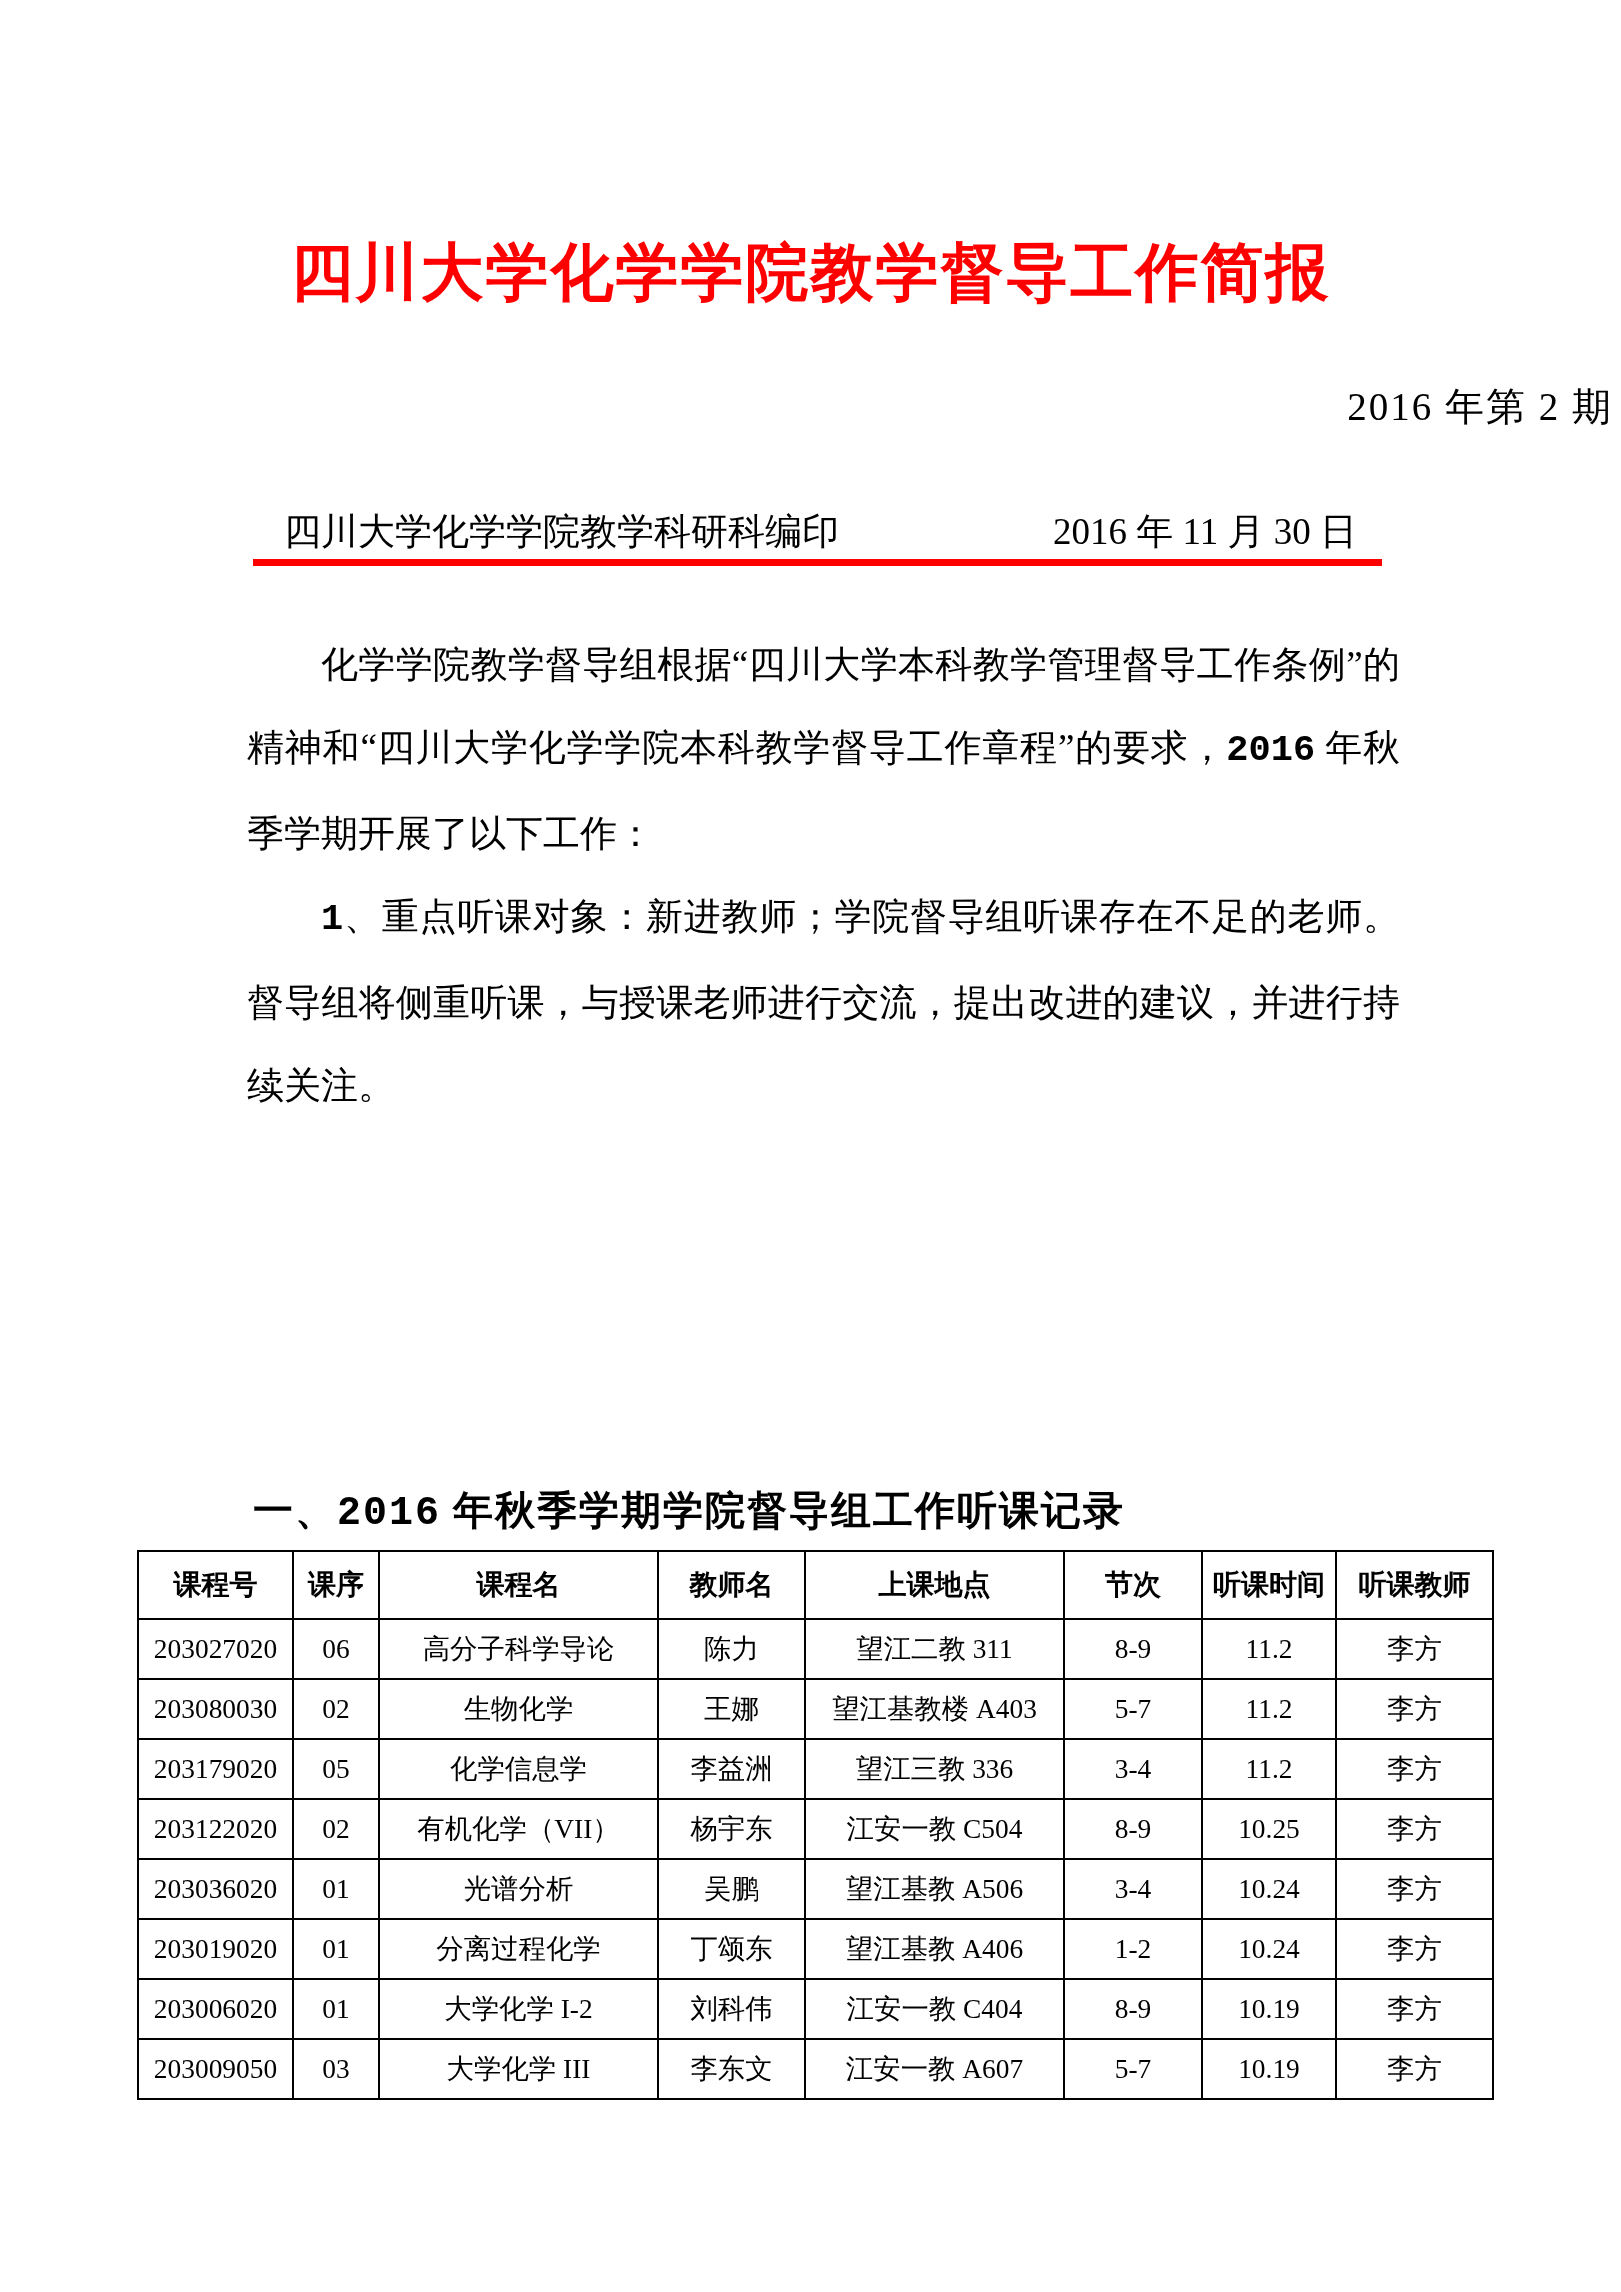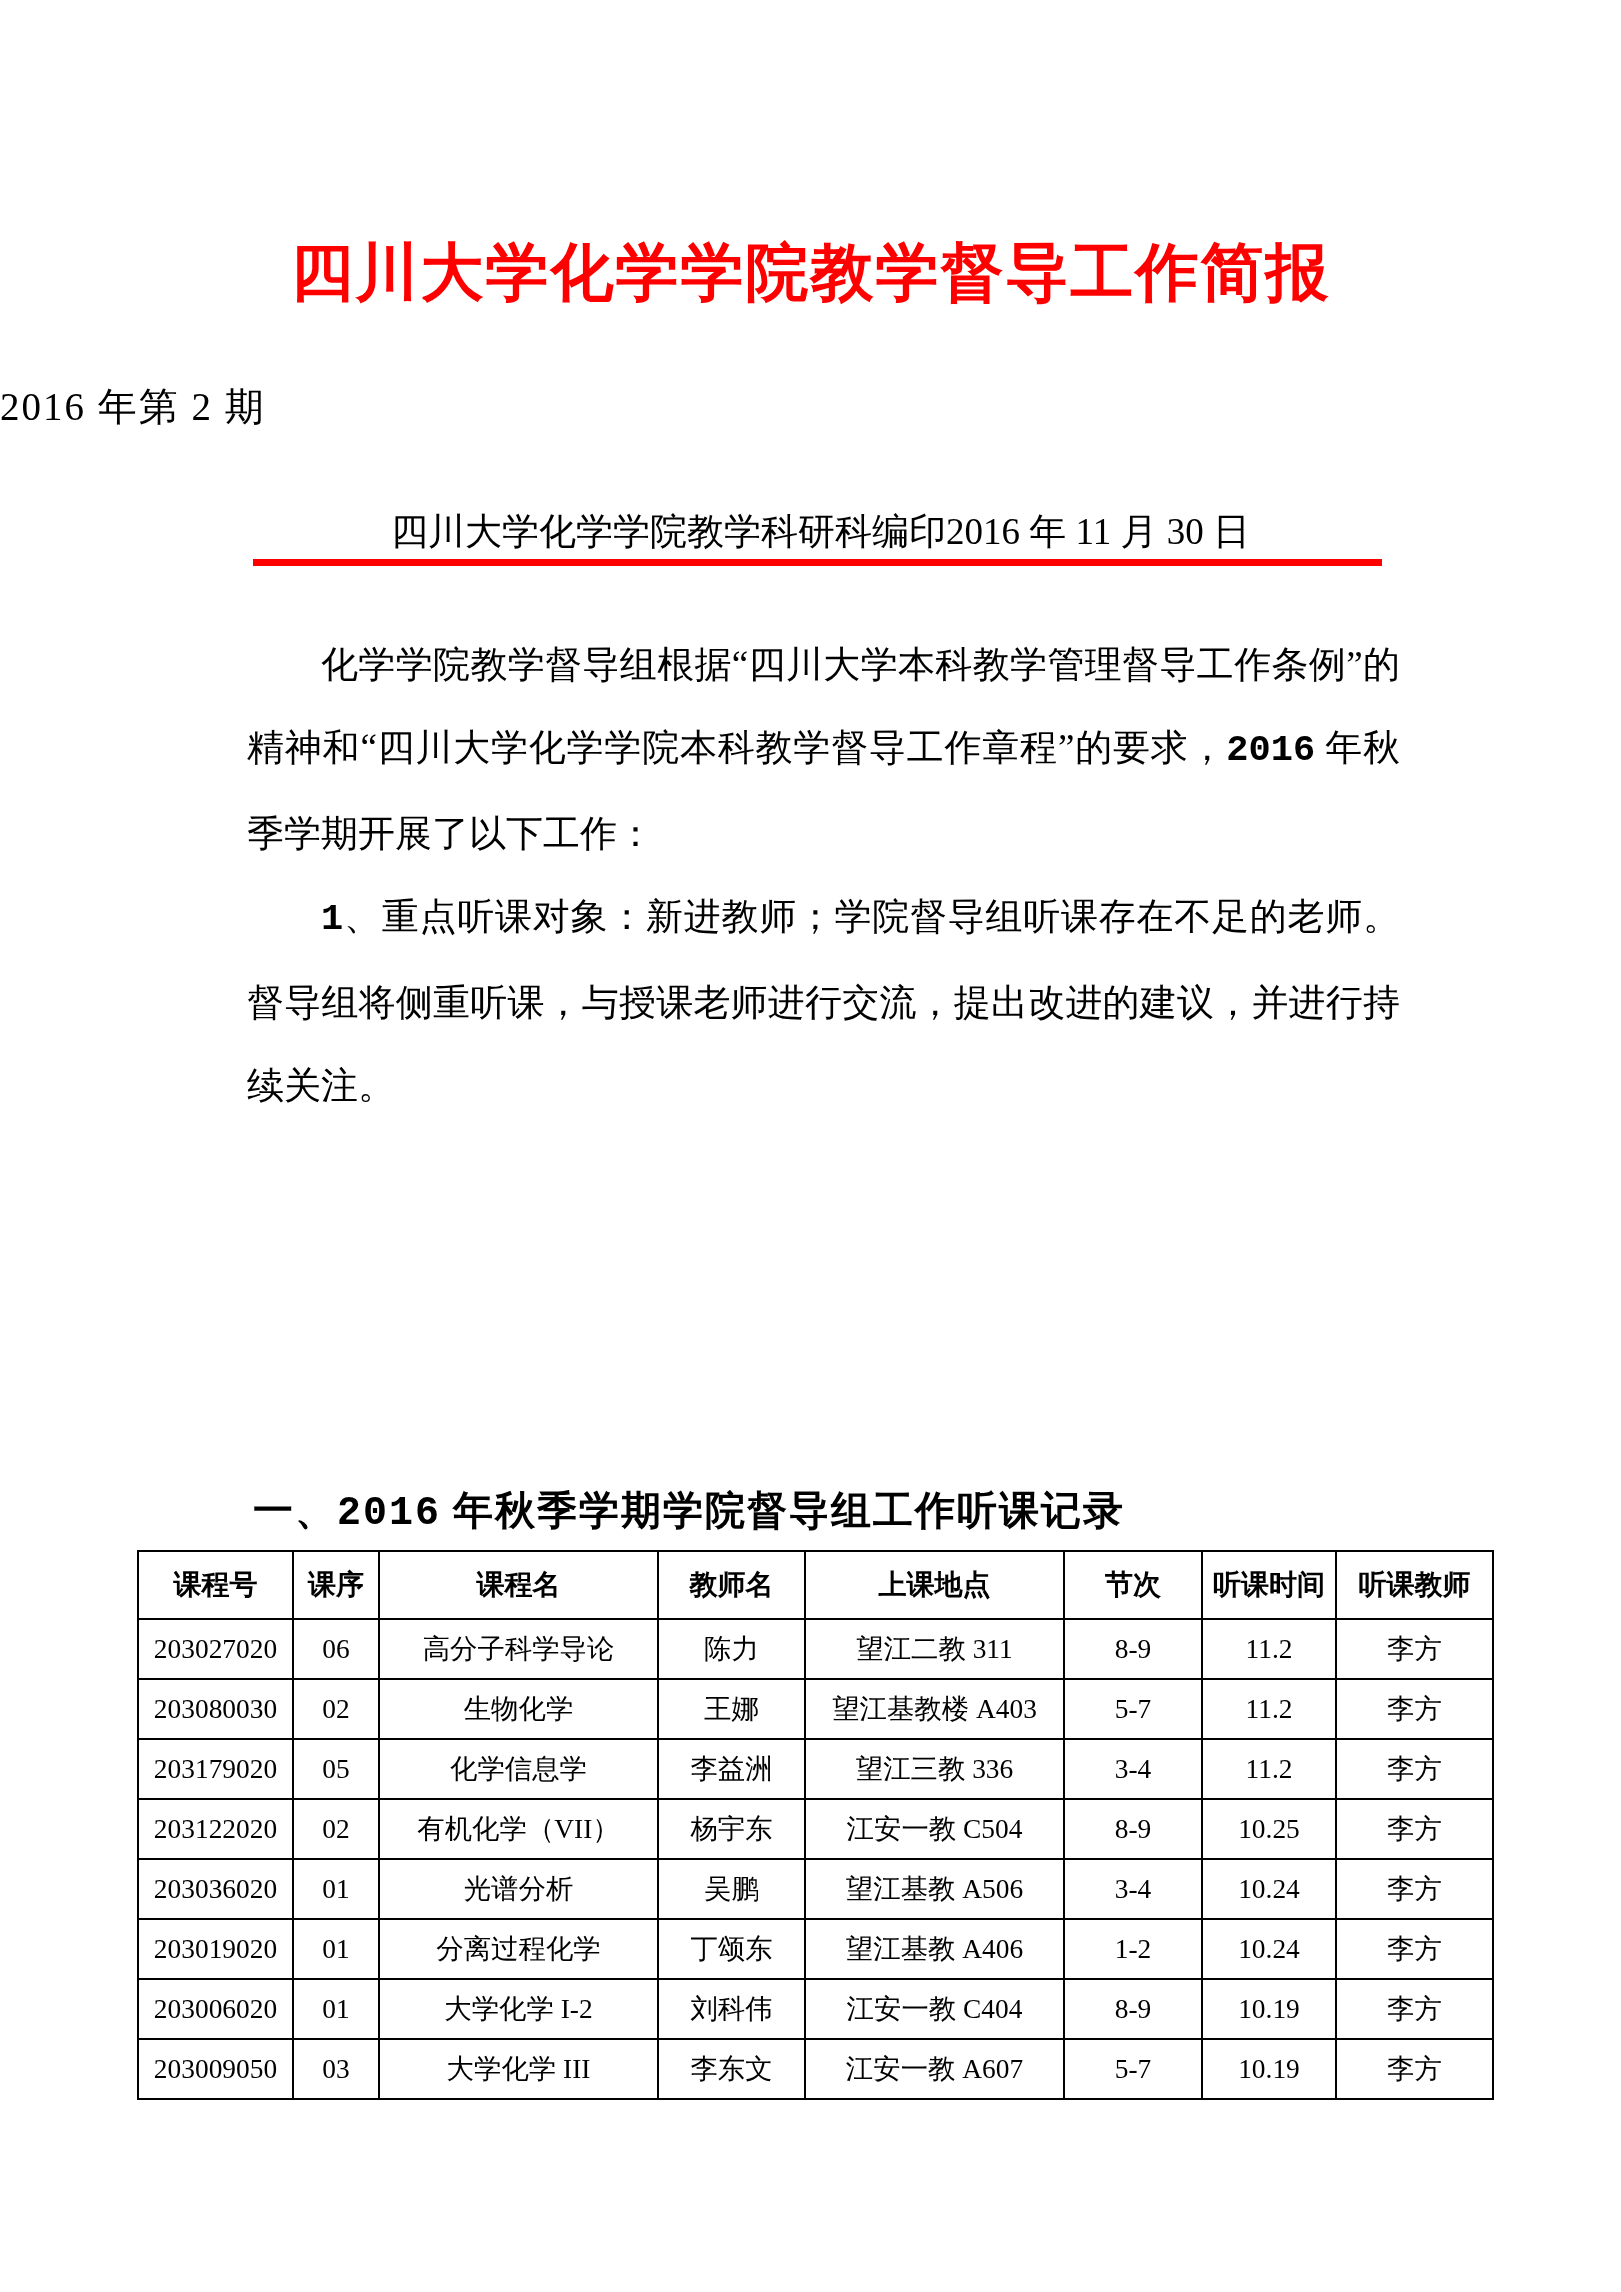--- a/index.html
+++ b/index.html
@@ -17,28 +17,28 @@
     margin:0;
     text-align:center;
     font-family:"Liberation Sans", sans-serif;
     font-weight:bold;
     font-size:63px;
     line-height:78px;
     letter-spacing:2px;
     color:var(--accent,#ff0000);
   }
   .issue-line {
-    position:absolute; top:377px; left:0; right:0;
-    text-align:left;
+    position:absolute; top:377px; left:0; right:8px;
+    text-align:right;
     font-size:39px; line-height:59px;
     letter-spacing:2px;
   }
   .imprint-row {
     position:absolute; top:502px; left:284px; width:1073px;
-    display:flex; justify-content:center; align-items:baseline;
+    display:flex; justify-content:space-between; align-items:baseline;
     font-size:37px; line-height:59px;
   }
   .red-divider {
     position:absolute; top:559px; left:253px;
     width:1129px; height:6.9px;
     background:var(--accent,#ff0000);
   }
   .body-text {
     position:absolute; top:623px; left:247px; width:1153px;
     font-size:37px; line-height:83px;

